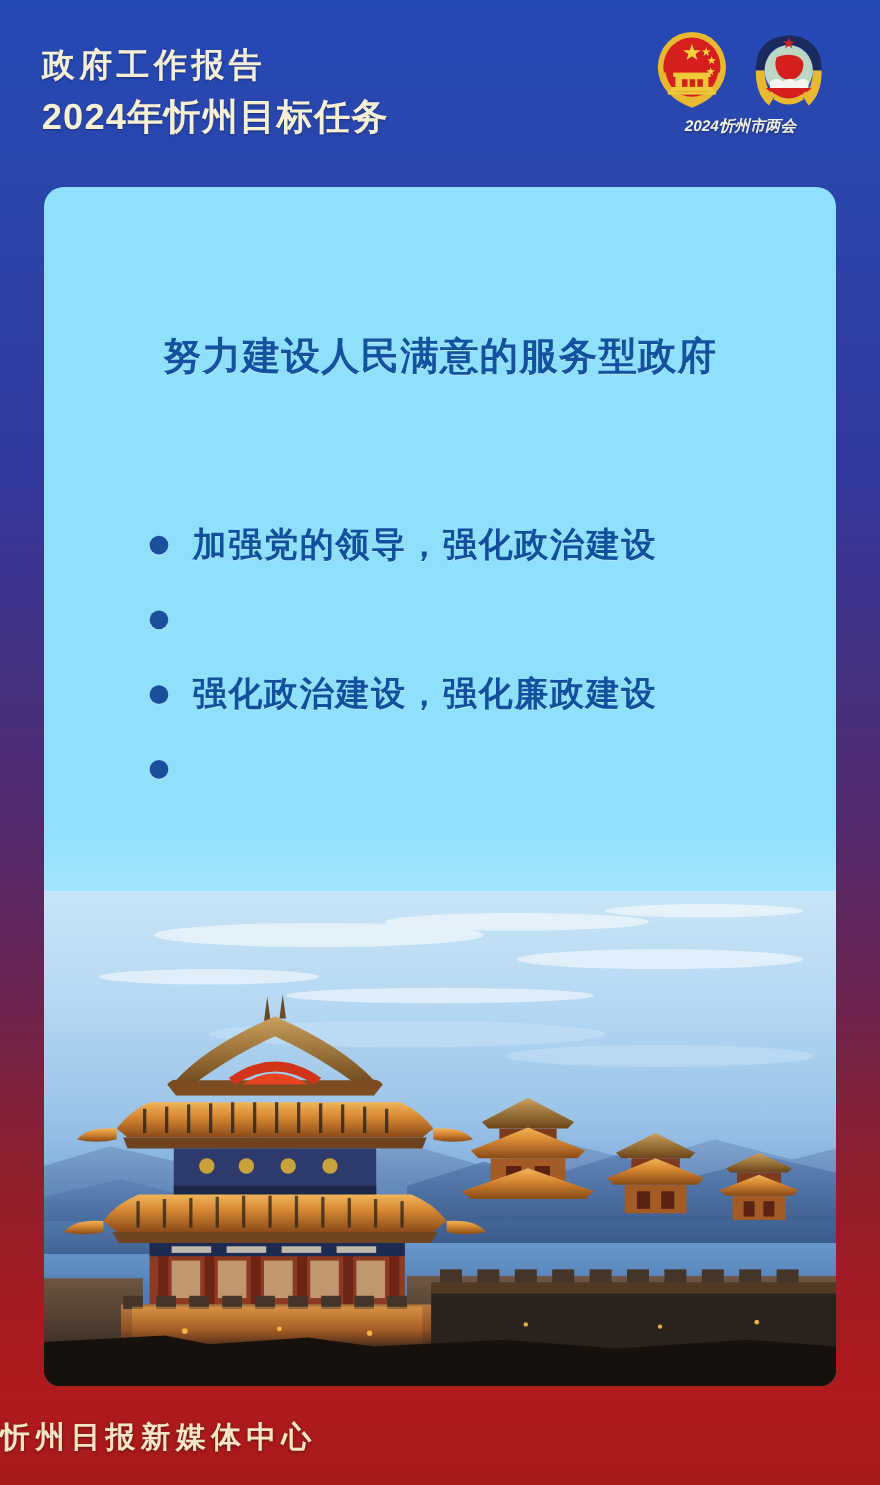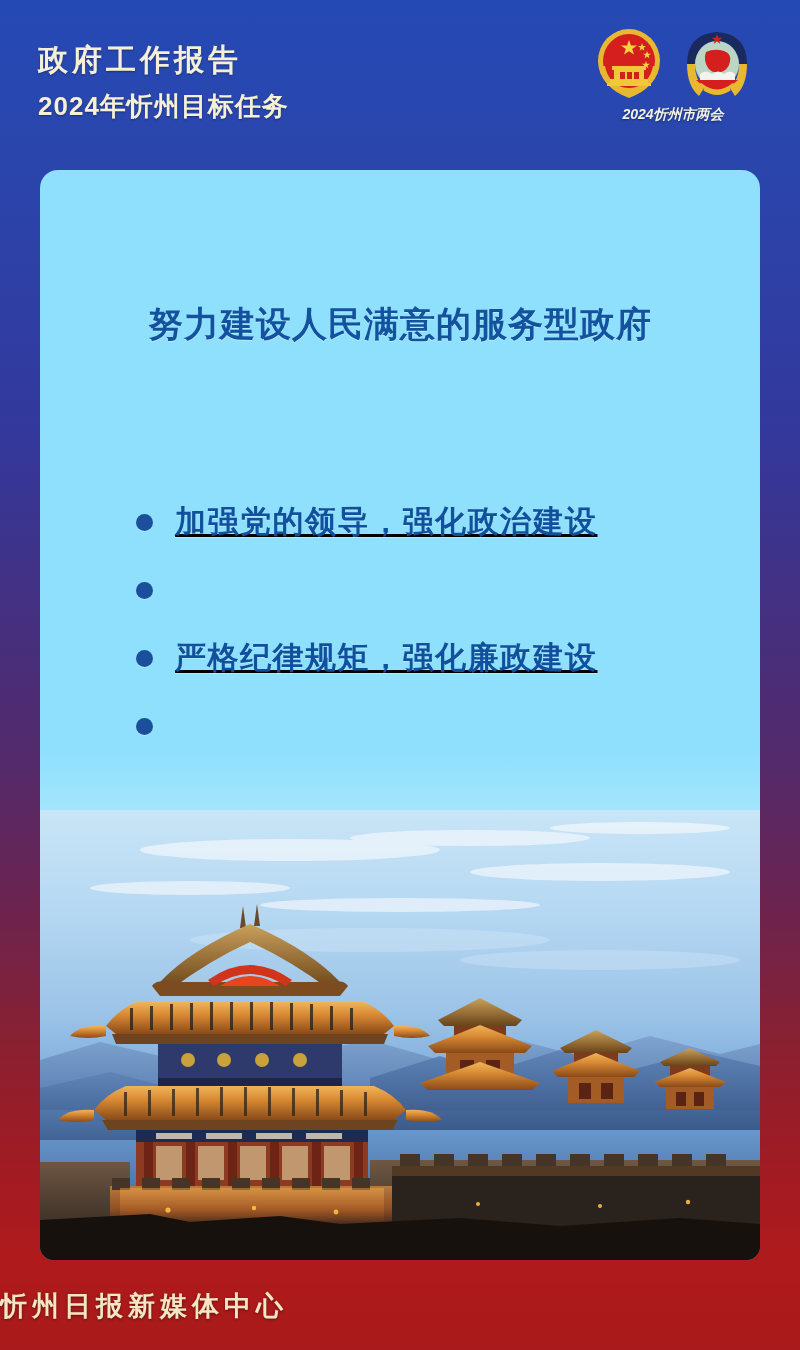--- a/index.html
+++ b/index.html
@@ -35,21 +35,21 @@
   }
   #header-titles {
     position:absolute; left:38px; top:40px;
   }
   #title-line1 {
     font-size:30px; font-weight:bold; color:#f4efd8;
     letter-spacing:4px; line-height:40px;
     text-shadow:0 1px 2px rgba(0,0,0,.35);
   }
   #title-line2 {
-    font-size:26px; font-weight:bold; color:#f6f0d4;
+    font-size:33px; font-weight:bold; color:#f6f0d4;
     letter-spacing:1px; line-height:44px; margin-top:4px;
     text-shadow:0 1px 2px rgba(0,0,0,.35);
   }
 
   #emblem-block {
     position:absolute; right:22px; top:26px;
     width:210px; text-align:center;
   }
   #emblems { display:flex; justify-content:center; gap:14px; }
   .emblem { width:74px; height:78px; }
@@ -80,21 +80,21 @@
     text-align:center;
   }
   .headline-line {
     font-size:35px; font-weight:bold; color:#12529e;
     line-height:57px; letter-spacing:1px;
     text-shadow:0 1px 0 rgba(255,255,255,.35);
   }
 
   
   #bullet-list {
-    position:absolute; left:96px; top:318px; width:600px;text-decoration:underline;
+    position:absolute; left:96px; top:291px; width:600px;
   }
   .bullet-row {
     display:flex; align-items:center;
     height:68px;
   }
   .bullet-dot {
     width:17px; height:17px; border-radius:50%;
     background:#1b4f9c; flex:0 0 auto; margin-right:22px;
     box-shadow:0 1px 1px rgba(255,255,255,.3);
   }
@@ -194,21 +194,21 @@
     <div id="bullet-list">
       <div class="bullet-row">
         <span class="bullet-dot"></span>
         <span class="bullet-text">加强党的领导，强化政治建设</span>
       </div>
       <div class="bullet-row">
         <span class="bullet-dot"></span>
       </div>
       <div class="bullet-row">
         <span class="bullet-dot"></span>
-        <span class="bullet-text">严格纪律规矩，强化廉政建设</span>
+        <span class="bullet-text">强化政治建设，强化廉政建设</span>
       </div>
       <div class="bullet-row">
         <span class="bullet-dot"></span>
       </div>
     </div>
 
     <div id="photo">
       <svg viewBox="0 0 720 450" preserveAspectRatio="none">
         <defs>
           <linearGradient id="skyGrad" x1="0" y1="0" x2="0" y2="1">

